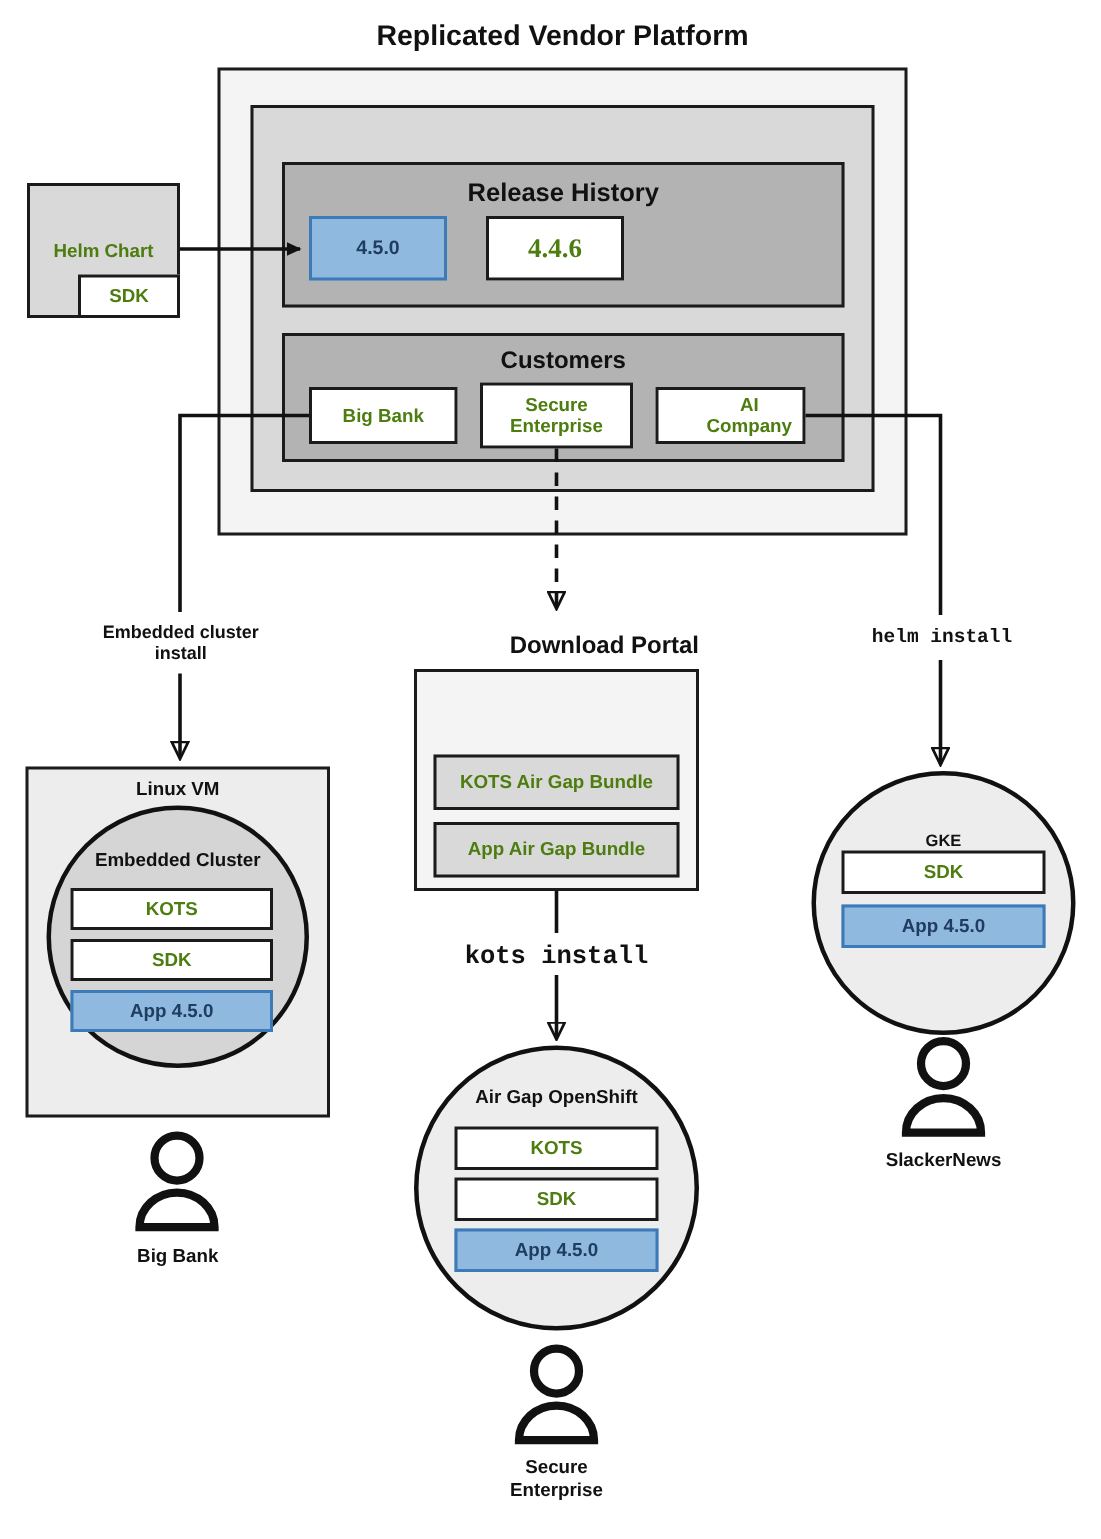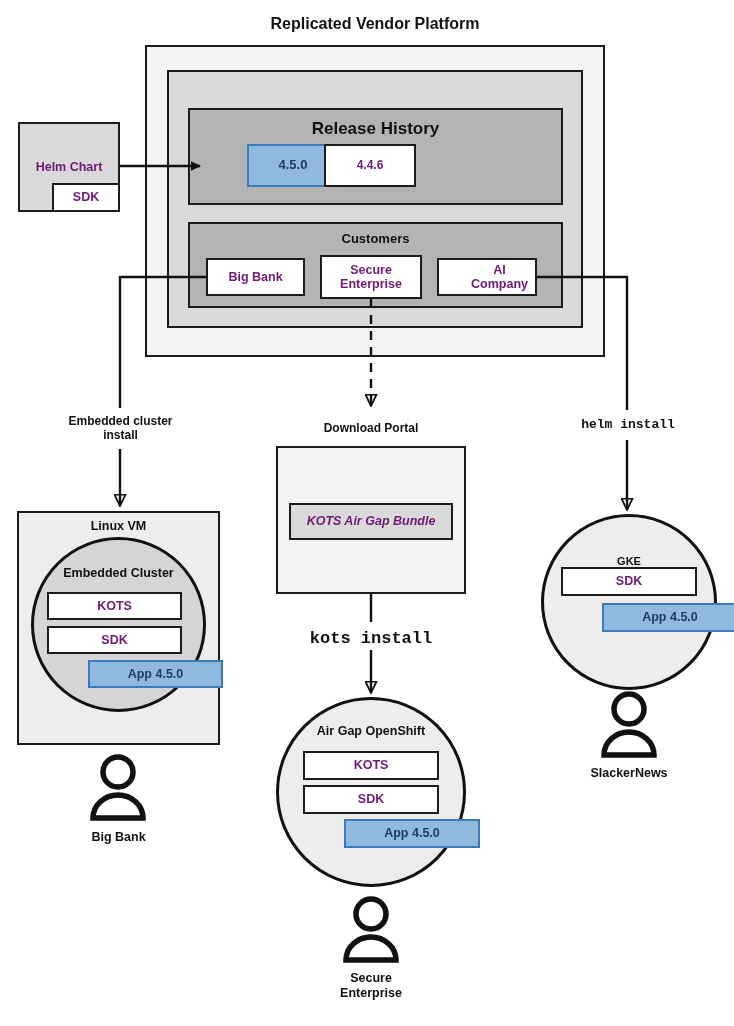--- a/index.html
+++ b/index.html
@@ -5,29 +5,29 @@
   html,body{margin:0;padding:0;background:#ffffff;}
   body{width:734px;height:1026px;position:relative;
        font-family:"Liberation Sans", sans-serif;
        -webkit-font-smoothing:antialiased;}
   #stage{position:absolute;left:0;top:0;width:734px;height:1026px;overflow:hidden;}
 
   
   .box{position:absolute;box-sizing:border-box;}
   .lbl{position:absolute;box-sizing:border-box;display:flex;
        align-items:center;justify-content:center;text-align:center;
-       font-weight:bold;color:#701a75;line-height:1.15;}
+       font-weight:bold;color:#4d7c0f;line-height:1.15;}
 
   .outer-platform{background:#F4F4F4;border:2.5px solid #1b1b1b;}
   .channel{background:#D9D9D9;border:2.5px solid #1b1b1b;}
   .group{background:#B3B3B3;border:2.5px solid #1b1b1b;}
 
   .white-box{background:#FFFFFF;border:2.5px solid #1b1b1b;}
   .gray-box{background:#D9D9D9;border:2.5px solid #1b1b1b;}
-  .blue-box{background:#8FB9DF;border:2.5px solid #3D7BB8;margin-left:41px;}
+  .blue-box{background:#8FB9DF;border:2.5px solid #3D7BB8;}
   .blue-box .lbl-t{color:#1F3D60;}
 
   .title-text{position:absolute;text-align:center;font-weight:bold;
               color:#111111;line-height:1.2;}
 
   .vmbox{background:#EDEDED;border:2.5px solid #1b1b1b;}
   .circ{position:absolute;border-radius:50%;box-sizing:border-box;}
   .circ-dark{background:#D5D5D5;border:3px solid #111111;}
   .circ-light{background:#EDEDED;border:3px solid #111111;}
 
@@ -37,39 +37,39 @@
          pointer-events:none;overflow:visible;}
   .ln{stroke:#111111;stroke-width:2.4;fill:none;}
   .ln-dash{stroke:#111111;stroke-width:2.4;fill:none;stroke-dasharray:9 7;}
   .person{stroke:#111111;stroke-width:5.5;fill:none;stroke-linecap:round;}
 </style>
 </head>
 <body>
 
 <div id="stage">
 
-  <div class="title-text" style="left:145px;top:14px;width:460px;font-size:16px;">Replicated Vendor Platform</div>
+  <div class="title-text" style="left:145px;top:14px;width:460px;font-size:19px;">Replicated Vendor Platform</div>
 
   <div class="box outer-platform" style="left:145px;top:45px;width:460px;height:312px;"></div>
 
   <div class="box channel" style="left:167px;top:70px;width:416px;height:258px;"></div>
 
   <div class="box group" style="left:188px;top:108px;width:375px;height:97px;"></div>
   <div class="title-text" style="left:188px;top:119px;width:375px;font-size:17px;">Release History</div>
 
   <div class="box blue-box" style="left:206px;top:144px;width:92px;height:43px;">
     <div class="lbl lbl-t" style="left:0;top:0;width:100%;height:100%;font-size:13px;">4.5.0</div>
   </div>
 
   <div class="box white-box" style="left:324px;top:144px;width:92px;height:43px;">
-    <div class="lbl" style="left:0;top:0;width:100%;height:100%;font-size:12px;">4.4.6</div>
+    <div class="lbl" style="left:0;top:0;width:100%;height:100%;font-size:18px;font-family:Liberation Serif, serif;">4.4.6</div>
   </div>
 
   <div class="box group" style="left:188px;top:222px;width:375px;height:86px;"></div>
-  <div class="title-text" style="left:188px;top:231px;width:375px;font-size:13px;">Customers</div>
+  <div class="title-text" style="left:188px;top:231px;width:375px;font-size:16px;">Customers</div>
 
   <div class="box white-box" style="left:206px;top:258px;width:99px;height:38px;">
     <div class="lbl" style="left:0;top:0;width:100%;height:100%;font-size:12.5px;">Big Bank</div>
   </div>
 
   <div class="box white-box" style="left:320px;top:255px;width:102px;height:44px;">
     <div class="lbl" style="left:0;top:0;width:100%;height:100%;font-size:12.5px;flex-direction:column;">
       <span>Secure</span>
       <span>Enterprise</span>
     </div>
@@ -84,30 +84,33 @@
   </div>
   <div class="box white-box" style="left:52px;top:183px;width:68px;height:29px;">
     <div class="lbl" style="left:0;top:0;width:100%;height:100%;font-size:12.5px;">SDK</div>
   </div>
 
   <div class="title-text" style="left:48px;top:414px;width:145px;font-size:12px;">
     <span>Embedded cluster</span><br>
     <span>install</span>
   </div>
 
-  <div class="title-text" style="left:276px;top:421px;width:190px;font-size:12px;">Download Portal</div>
+  <div class="title-text" style="left:276px;top:421px;width:190px;font-size:16px;text-align:right;">Download Portal</div>
 
   <div class="title-text mono" style="left:538px;top:417px;width:180px;font-size:13px;">helm install</div>
 
   <div class="title-text mono" style="left:281px;top:629px;width:180px;font-size:17px;">kots install</div>
 
   <div class="box" style="left:276px;top:446px;width:190px;height:148px;background:#F4F4F4;border:2.5px solid #1b1b1b;"></div>
 
   <div class="box gray-box" style="left:289px;top:503px;width:164px;height:37px;">
-    <div class="lbl" style="left:0;top:0;width:100%;height:100%;font-size:12.5px;font-style:italic;">KOTS Air Gap Bundle</div>
+    <div class="lbl" style="left:0;top:0;width:100%;height:100%;font-size:12.5px;">KOTS Air Gap Bundle</div>
+  </div>
+  <div class="box gray-box" style="left:289px;top:548px;width:164px;height:37px;">
+    <div class="lbl" style="left:0;top:0;width:100%;height:100%;font-size:12.5px;">App Air Gap Bundle</div>
   </div>
 
   <div class="box vmbox" style="left:17px;top:511px;width:203px;height:234px;"></div>
   <div class="title-text" style="left:17px;top:519px;width:203px;font-size:12.5px;">Linux VM</div>
 
   <div class="circ circ-dark" style="left:31px;top:537px;width:175px;height:175px;"></div>
   <div class="title-text" style="left:31px;top:566px;width:175px;font-size:12.5px;">Embedded Cluster</div>
 
   <div class="box white-box" style="left:47px;top:592px;width:135px;height:28px;">
     <div class="lbl" style="left:0;top:0;width:100%;height:100%;font-size:12.5px;">KOTS</div>

